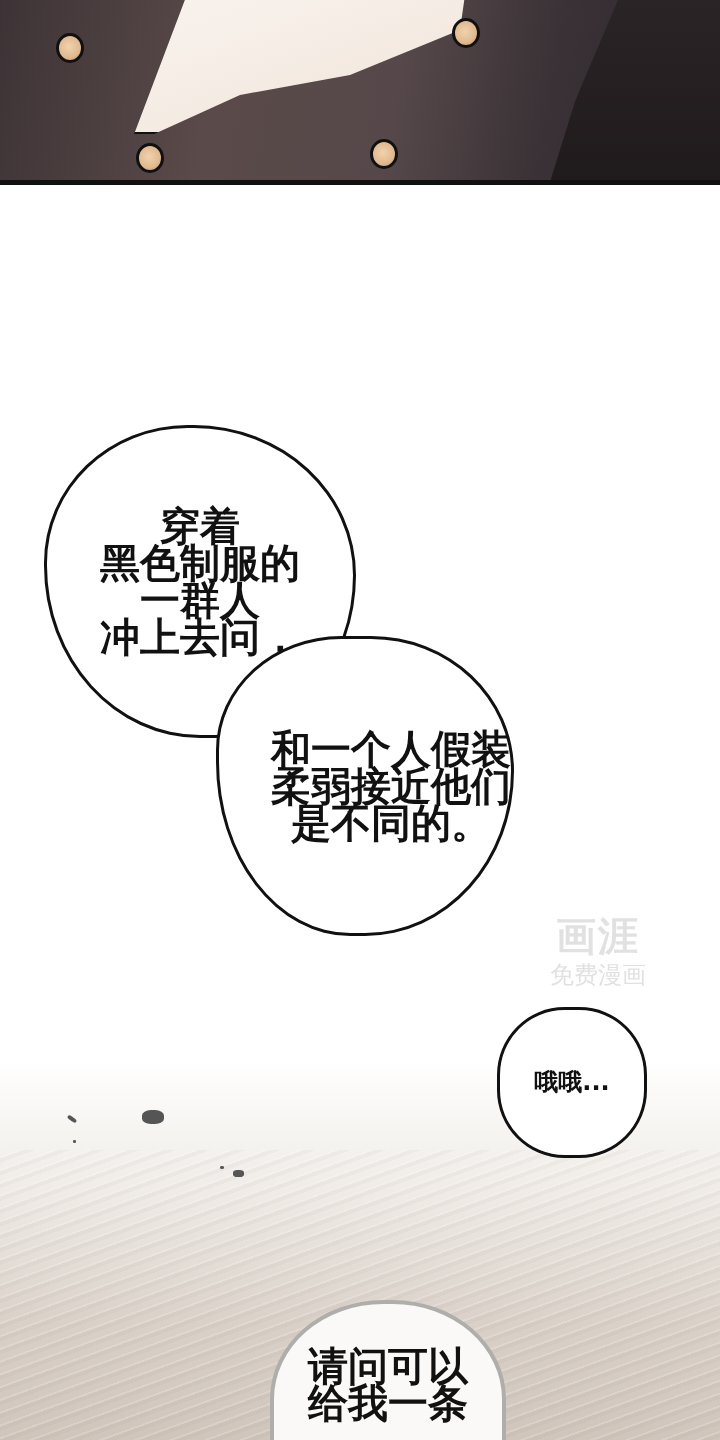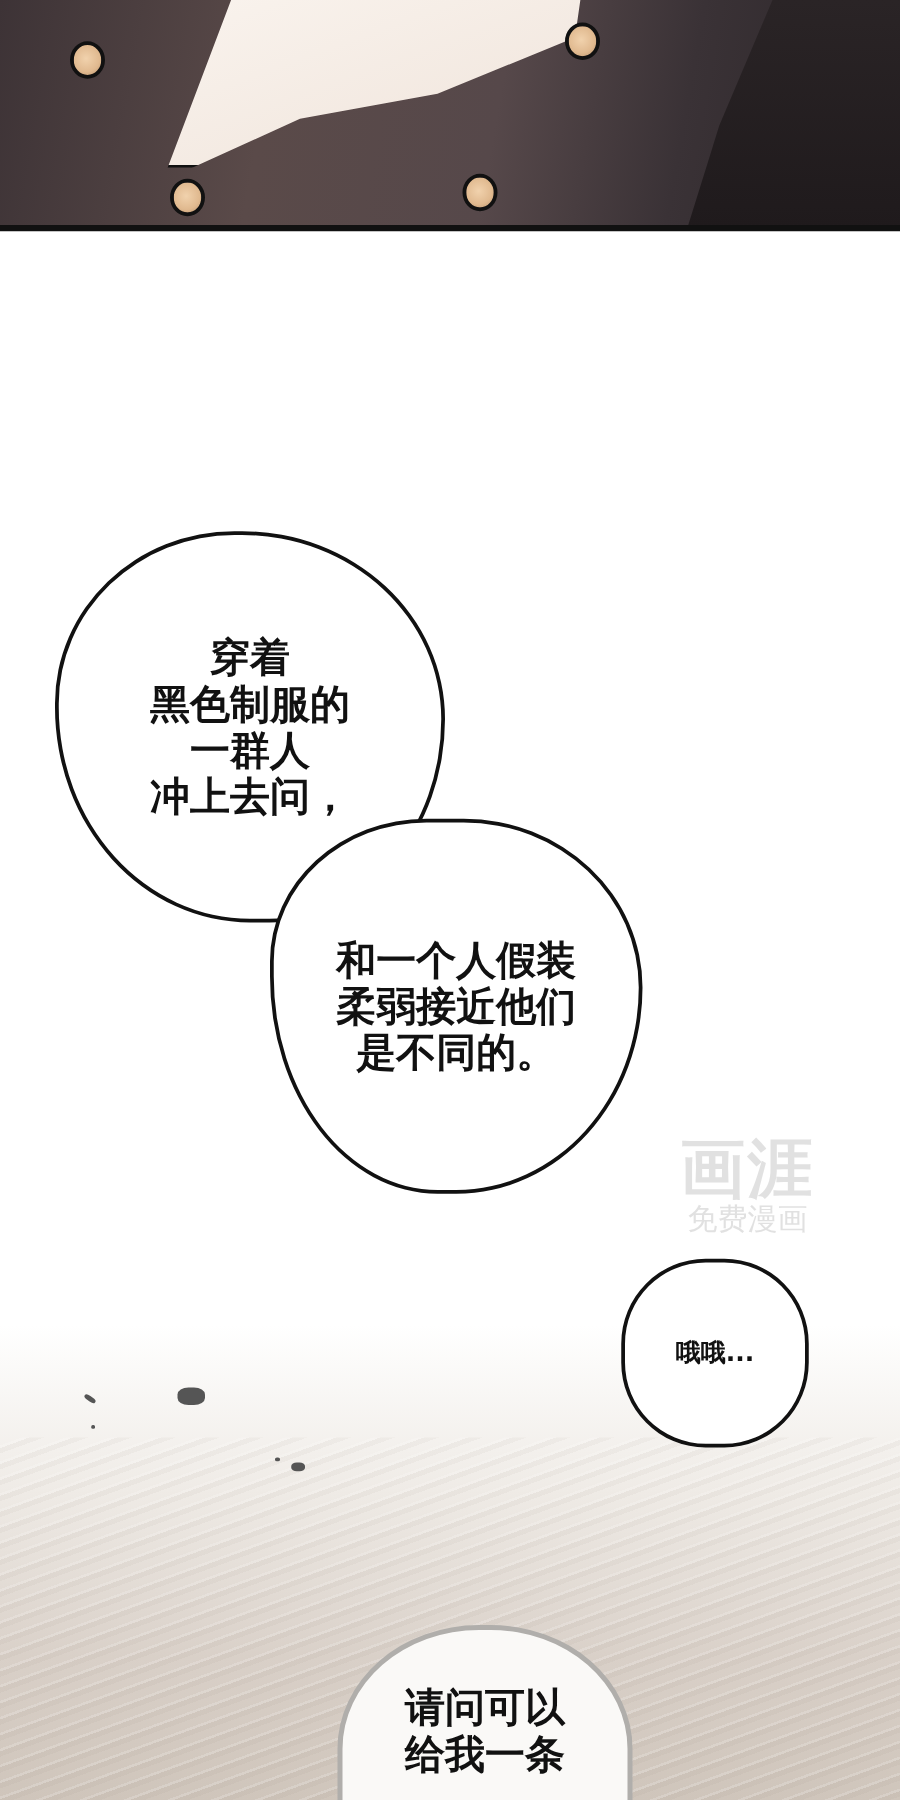--- a/index.html
+++ b/index.html
@@ -34,53 +34,54 @@
   .button-stud {
     position: absolute; width: 28px; height: 30px; border-radius: 50%;
     background: radial-gradient(circle at 45% 45%, #f1d2ad 0%, #e0b98f 60%, #b58f6a 100%);
     border: 3px solid #111; box-sizing: border-box;
   }
   .bubble {
     position: absolute; background: #fff; border: 3px solid #111;
     display: flex; align-items: center; justify-content: center; text-align: center;
     color: #111; font-weight: bold; box-sizing: border-box;
   }
-  .bubble-text { font-size: 32px; line-height: 37px; white-space: pre-line; }
+  .bubble-text { font-size: 40px; line-height: 37px; white-space: pre-line; }
   .bubble-1 {
     left: 44px; top: 425px; width: 312px; height: 313px;
     border-radius: 46% 52% 45% 50% / 44% 48% 52% 55%;
   }
   .bubble-2 {
-    left: 216px; top: 655px; width: 298px; height: 300px;
+    left: 216px; top: 636px; width: 298px; height: 300px;
     border-radius: 42% 48% 50% 45% / 38% 45% 55% 58%;
+    justify-content: flex-end;
   }
   .bubble-2 .bubble-text { margin-top: 0; }
   .bubble-3 {
     left: 497px; top: 1007px; width: 150px; height: 151px; border-radius: 45%;
   }
   .bubble-4 {
     left: 270px; top: 1300px; width: 236px; height: 180px;
     border-color: #b0aeab; border-width: 4px; background: #faf9f7;
     border-radius: 48% 48% 0 0 / 55% 55% 0 0; align-items: flex-start; padding-top: 44px;
   }
-  .bubble-3 .bubble-text { font-size: 20px; }
+  .bubble-3 .bubble-text { font-size: 24px; }
   .fade-bg {
     position: absolute; left: 0; top: 1060px; width: 720px; height: 380px;
     background: linear-gradient(180deg, rgba(255,255,255,0) 0%, #efebe6 35%, #d9d0c8 70%, #cfc5bb 100%);
   }
   .streaks {
     position: absolute; left: 0; top: 1150px; width: 720px; height: 290px;
     background: repeating-linear-gradient(160deg, rgba(255,255,255,0.0) 0 6px, rgba(255,255,255,0.18) 6px 8px, rgba(120,105,90,0.05) 8px 12px);
   }
   .ink-spot { position: absolute; background: #555; border-radius: 40%; }
   .watermark {
     position: absolute; left: 538px; top: 910px; width: 120px; text-align: center;
     color: rgba(220,220,220,0.85);
   }
-  .wm-logo { font-size: 52px; font-weight: bold; letter-spacing: 2px; line-height: 52px; }
+  .wm-logo { font-size: 40px; font-weight: bold; letter-spacing: 2px; line-height: 52px; }
   .wm-sub { font-size: 24px; line-height: 26px; }
 </style>
 </head>
 <body>
 
 <div class="panel-top">
   <div class="skin"></div>
   <div class="collar"></div>
   <div class="hair"></div>
   <div class="button-stud" style="left:56px; top:33px;"></div>

